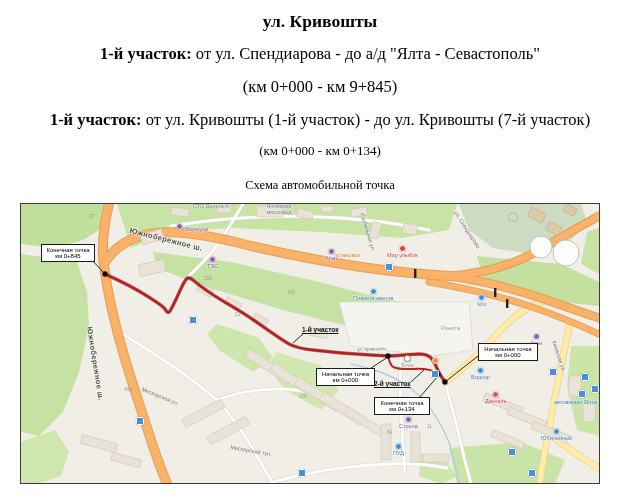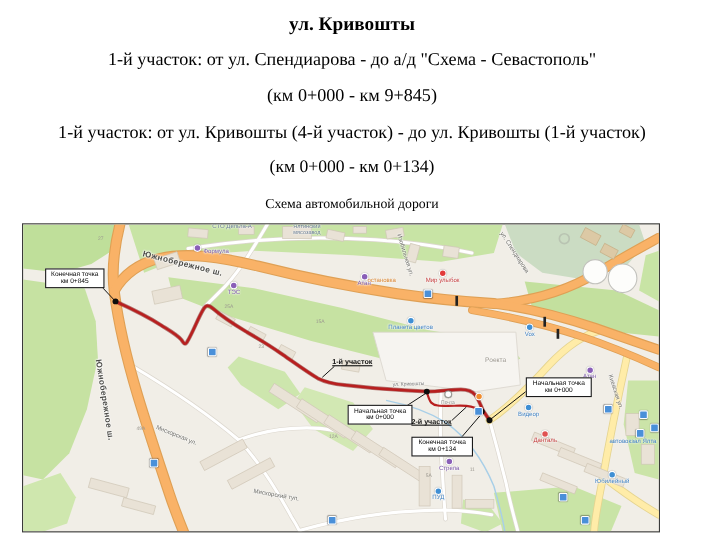--- a/index.html
+++ b/index.html
@@ -3,23 +3,23 @@
 <meta charset="utf-8">
 <style>
   html,body{margin:0;padding:0;}
   body{width:640px;height:502px;position:relative;background:#ffffff;overflow:hidden;
        font-family:"Liberation Serif",serif;color:#000;}
   .hline{position:absolute;left:0;right:0;text-align:center;white-space:nowrap;}
   .t-title{top:11px;font-size:17.5px;font-weight:bold;}
   .t-l2{top:44px;font-size:16.5px;}
   .t-l3{top:77px;font-size:16.5px;}
   .t-l4{top:110px;font-size:16.5px;}
-  .t-l5{top:143px;font-size:16px;}
+  .t-l5{top:143px;font-size:13px;}
   .t-cap{top:178px;font-size:12.5px;}
-  .b{font-weight:normal;text-align:right;}
+  .b{font-weight:bold;text-align:right;}
 
   #map{position:absolute;left:20px;top:203px;width:578px;height:279px;
        border:1.5px solid #3a3a3a;background:#f1eee7;overflow:hidden;}
   #map svg{position:absolute;left:0;top:0;}
 
   .callout{position:absolute;background:#fff;border:1px solid #1a1a1a;z-index:6;
            font-family:"Liberation Sans",sans-serif;font-size:6px;line-height:6.5px;
            text-align:center;padding:1.5px 2px;color:#000;}
   .seclab{position:absolute;z-index:6;font-family:"Liberation Sans",sans-serif;
           font-size:6.5px;font-weight:700;text-decoration:underline;color:#111;
@@ -45,25 +45,25 @@
   .bluesq{position:absolute;z-index:3;width:6px;height:6px;border-radius:1.5px;
           background:#4a90d9;border:.5px solid #fff;box-shadow:0 0 1px rgba(0,0,0,.35);}
   .bnum{position:absolute;z-index:2;font-family:"Liberation Sans",sans-serif;
         font-size:4.5px;color:#9a978f;}
   .txtonly{text-shadow:0 0 2px #fff,0 0 2px #fff;}
 </style>
 </head>
 <body>
 
 <div class="hline t-title">ул. Кривошты</div>
-<div class="hline t-l2"><span class="b">1-й участок:</span><span> от ул. Спендиарова - до а/д "Схема - Севастополь"</span></div>
+<div class="hline t-l2"><span class="b">1-й участок:</span><span> от ул. Спендиарова - до а/д "Ялта - Севастополь"</span></div>
 <div class="hline t-l3">(км 0+000 - км 9+845)</div>
-<div class="hline t-l4"><span class="b">1-й участок:</span><span> от ул. Кривошты (4-й участок) - до ул. Кривошты (1-й участок)</span></div>
+<div class="hline t-l4"><span class="b">1-й участок:</span><span> от ул. Кривошты (1-й участок) - до ул. Кривошты (7-й участок)</span></div>
 <div class="hline t-l5">(км 0+000 - км 0+134)</div>
-<div class="hline t-cap">Схема автомобильной дороги</div>
+<div class="hline t-cap">Схема автомобильной точка</div>
 
 <div id="map">
   <svg width="578" height="279" viewBox="0 0 578 279">
 
     <g stroke="none">
       <polygon points="0,0 92,0 84,22 62,36 34,44 0,40" fill="#bfdf9a"></polygon>
       <polygon points="0,50 56,58 66,88 68,122 58,168 42,208 18,232 0,228" fill="#c6e2a2"></polygon>
       <polygon points="0,238 34,226 48,248 40,272 16,280 0,280" fill="#cfe7ae"></polygon>
       <polygon points="96,0 436,0 428,26 380,34 300,28 210,24 150,28 110,44" fill="#c8e4a5"></polygon>
       <polygon points="438,0 560,0 566,18 548,38 510,50 472,44 448,26" fill="#cbdcc3"></polygon>

